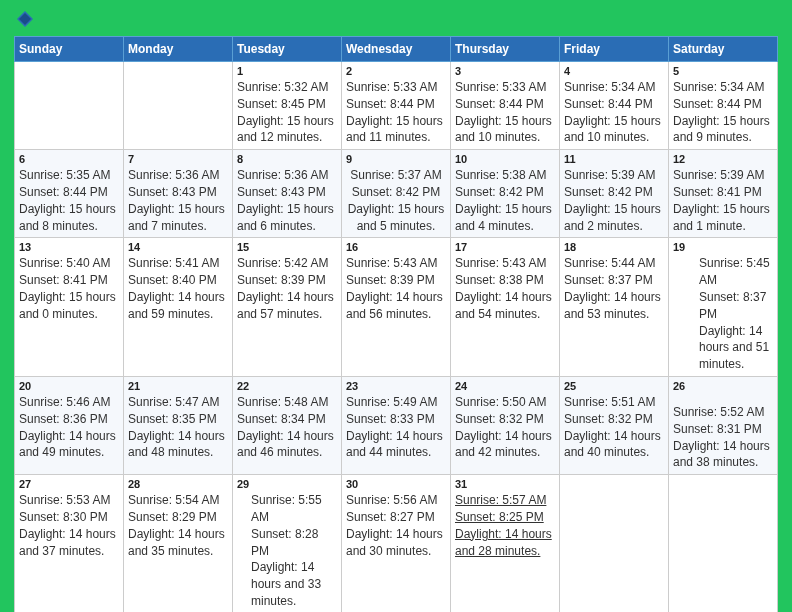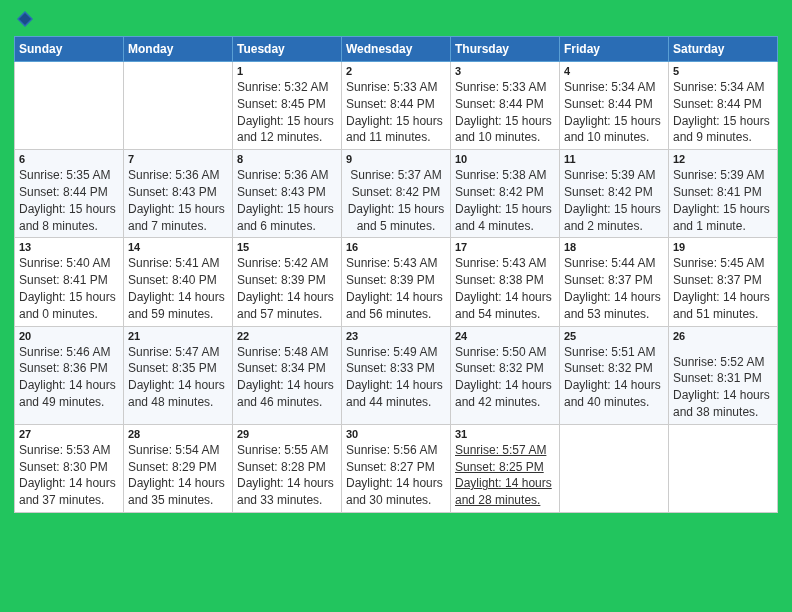--- a/index.html
+++ b/index.html
@@ -249,21 +249,21 @@
 Daylight: 14 hours and 54 minutes.</div>
           </td>
           <td>
             <span class="day-num">18</span>
             <div class="day-info" style="white-space: pre-line;">Sunrise: 5:44 AM
 Sunset: 8:37 PM
 Daylight: 14 hours and 53 minutes.</div>
           </td>
           <td>
             <span class="day-num">19</span>
-            <div class="day-info" style="white-space: pre-line;">Sunrise: 5:45 AM
+            <div class="day-info" style="white-space: pre-line; margin-left: 26px;">Sunrise: 5:45 AM
 Sunset: 8:37 PM
 Daylight: 14 hours and 51 minutes.</div>
           </td>
         </tr>
         <tr>
           <td>
             <span class="day-num">20</span>
             <div class="day-info" style="white-space: pre-line;">Sunrise: 5:46 AM
 Sunset: 8:36 PM
 Daylight: 14 hours and 49 minutes.</div>
@@ -313,21 +313,21 @@
 Daylight: 14 hours and 37 minutes.</div>
           </td>
           <td>
             <span class="day-num">28</span>
             <div class="day-info" style="white-space: pre-line;">Sunrise: 5:54 AM
 Sunset: 8:29 PM
 Daylight: 14 hours and 35 minutes.</div>
           </td>
           <td>
             <span class="day-num">29</span>
-            <div class="day-info" style="white-space: pre-line;">Sunrise: 5:55 AM
+            <div class="day-info" style="white-space: pre-line; margin-left: 14px;">Sunrise: 5:55 AM
 Sunset: 8:28 PM
 Daylight: 14 hours and 33 minutes.</div>
           </td>
           <td>
             <span class="day-num">30</span>
             <div class="day-info" style="white-space: pre-line;">Sunrise: 5:56 AM
 Sunset: 8:27 PM
 Daylight: 14 hours and 30 minutes.</div>
           </td>
           <td>

